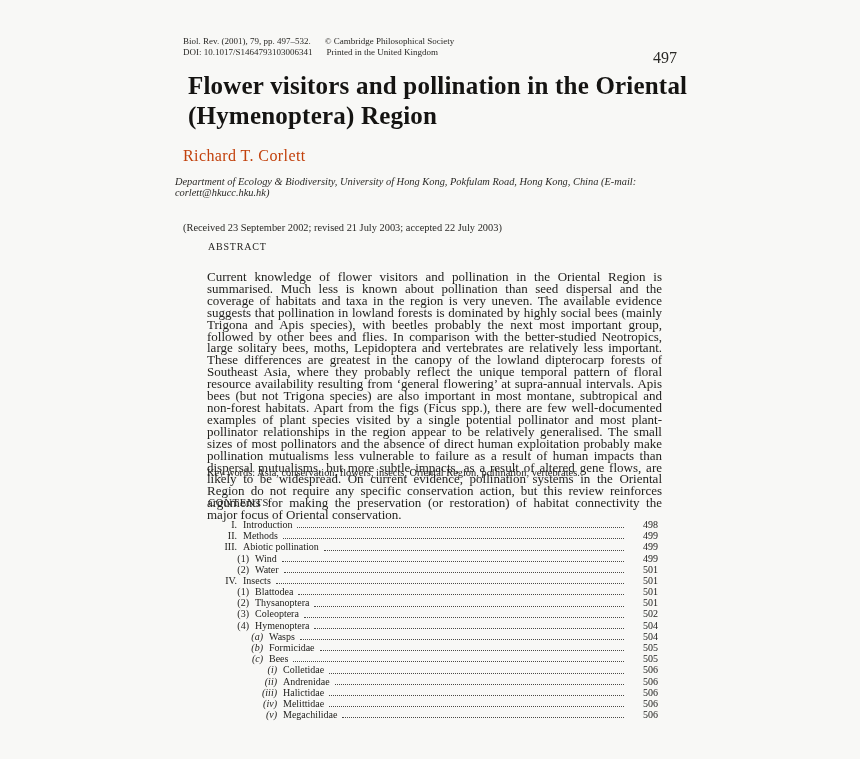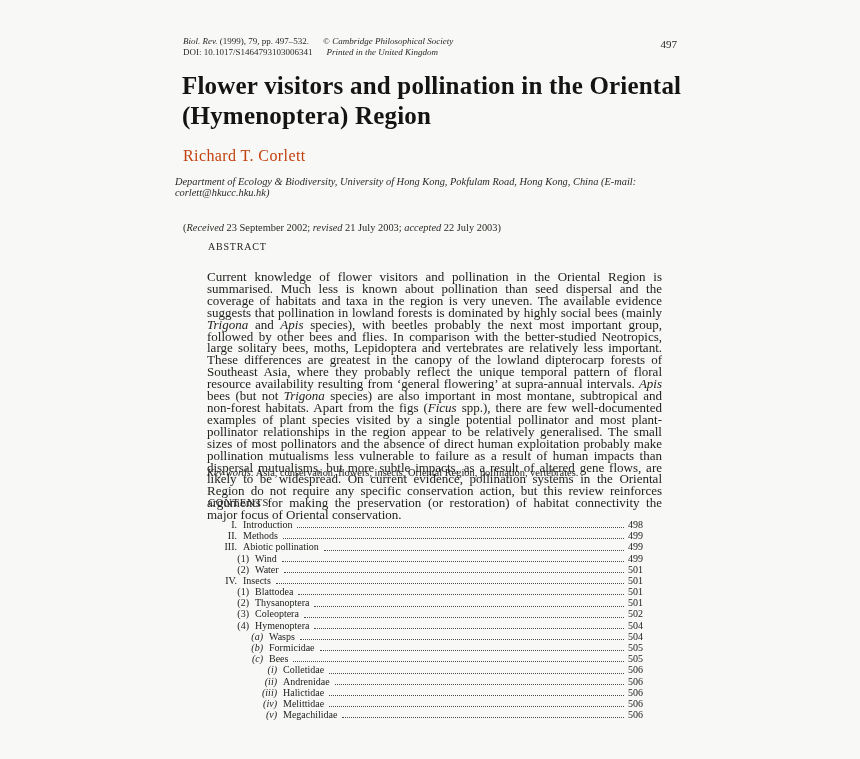--- a/index.html
+++ b/index.html
@@ -9,40 +9,40 @@
   }
   body {
     width: 860px;
     height: 759px;
     position: relative;
     overflow: hidden;
     font-family: "Liberation Serif", "DejaVu Serif", serif;
     color: #1e1d1b;
     -webkit-font-smoothing: antialiased;
   }
-  .i { font-style: italic; }
+  .i { }
   .b { font-weight: normal; }
 
   
   .page-header {
     position: absolute;
     top: 36px; left: 183px; width: 494px;
     font-size: 9px; line-height: 11px;
     color: #2a2926;
   }
   .page-header .pgnum {
-    position: absolute; right: 0; top: 3px;
-    font-size: 11px;
+    position: absolute; right: 0; top: 16px;
+    font-size: 16px;
   }
   .hgap { display: inline-block; width: 14px; }
 
   
   .title {
     position: absolute;
-    top: 71px; left: 182px; width: 505px;
+    top: 71px; left: 188px; width: 505px;
     font-size: 25px; font-weight: bold;
     line-height: 29.5px; letter-spacing: 0.2px;
     color: #151412;
   }
   .title .tline { display: block; }
 
   .author {
     position: absolute;
     top: 147px; left: 183px;
     font-size: 16px; letter-spacing: 0.4px;
@@ -108,29 +108,29 @@
   .lvl1 .num { width: 66px; }
   .lvl2 .num { width: 80px; font-style: italic; }
   .lvl3 .num { width: 94px; font-style: italic; }
   .toc-row .lbl { flex: none; }
   .toc-row .leader {
     flex: 1;
     border-bottom: 1px dotted #4a4945;
     margin: 0 4px 2px 5px;
     height: 0;
   }
-  .toc-row .pg { flex: none; width: 30px; }
+  .toc-row .pg { flex: none; width: 30px; text-align: right; }
 </style>
 </head>
 <body>
 
 <div class="page-header">
   <span class="pgnum">497</span>
   <div>
-    <span class="i">Biol. Rev.</span><span> (1999), </span><span class="b">79</span><span>, pp. 497–532.</span><span class="hgap"></span><span>©</span> <span class="i">Cambridge Philosophical Society</span>
+    <span class="i">Biol. Rev.</span><span> (2001), </span><span class="b">79</span><span>, pp. 497–532.</span><span class="hgap"></span><span>©</span> <span class="i">Cambridge Philosophical Society</span>
   </div>
   <div>
     <span>DOI: 10.1017/S1464793103006341</span><span class="hgap"></span><span class="i">Printed in the United Kingdom</span>
   </div>
 </div>
 
 <h1 class="title" style="margin:0;">
   <span class="tline">Flower visitors and pollination in the Oriental</span>
   <span class="tline">(Hymenoptera) Region</span>
 </h1>

